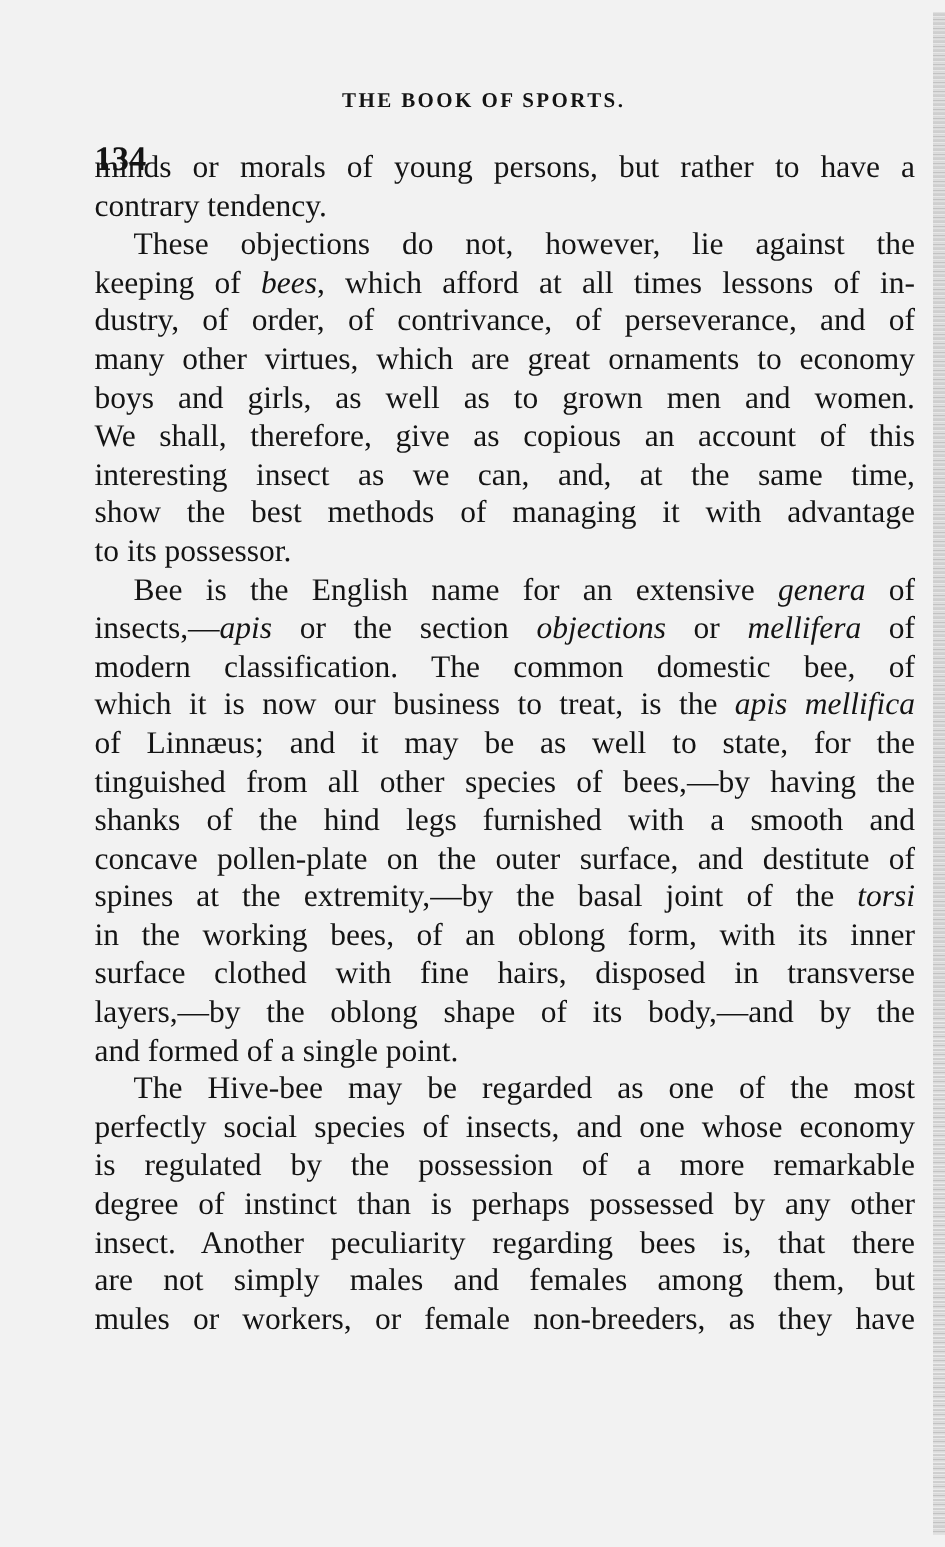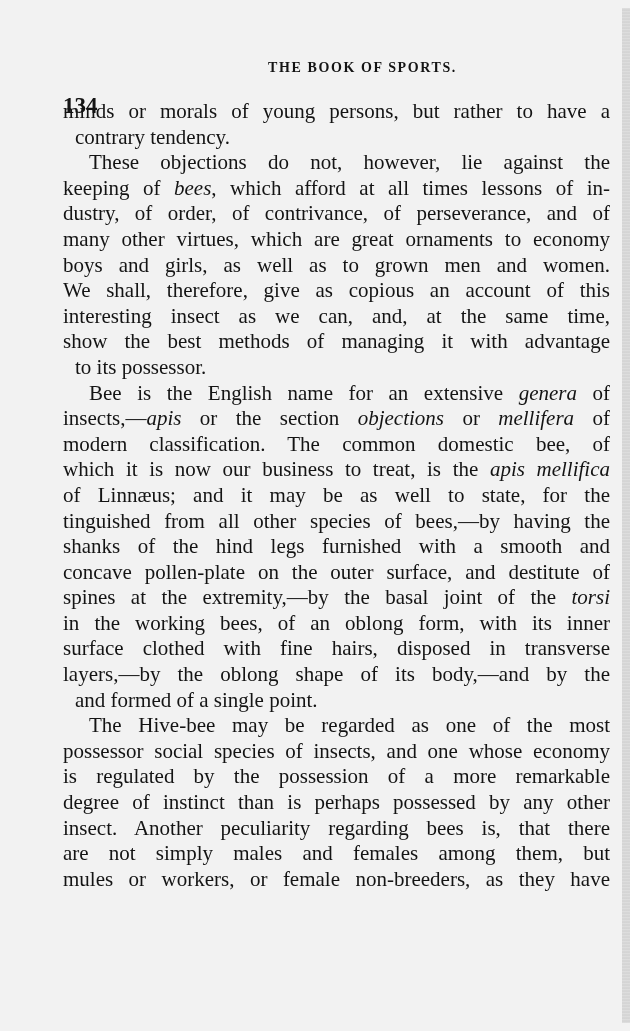--- a/index.html
+++ b/index.html
@@ -41,21 +41,20 @@
       margin-top: 40px;
     }
     .running-title {
       position: absolute;
       left: 165px;
       top: 2px;
       font-size: 14px;
       font-weight: bold;
       letter-spacing: 1.6px;
       line-height: 28px;
-      margin-left: 40px;
     }
     .text-block {
       position: absolute;
       top: 99px;
       left: 63px;
       width: 547px;
     }
     .line {
       display: block;
       height: 25.6px;
@@ -64,21 +63,20 @@
       white-space: nowrap;
       text-align: justify;
       text-align-last: justify;
       overflow: visible;
     }
     .line.indent {
       padding-left: 26px;
     }
     .line.last {
       text-align-last: left;
-      margin-left: 12px;
     }
     .line span.it {
       font-style: italic;
     }
   </style>
 </head>
 <body>
 
 <div class="page-edge"></div>
 
@@ -106,19 +104,19 @@
     <div class="line"><span>of Linnæus; and it may be as well to state, for the</span></div>
     <div class="line"><span>tinguished from all other species of bees,—by having the</span></div>
     <div class="line"><span>shanks of the hind legs furnished with a smooth and</span></div>
     <div class="line"><span>concave pollen-plate on the outer surface, and destitute of</span></div>
     <div class="line"><span>spines at the extremity,—by the basal joint of the </span><span class="it">torsi</span></div>
     <div class="line"><span>in the working bees, of an oblong form, with its inner</span></div>
     <div class="line"><span>surface clothed with fine hairs, disposed in transverse</span></div>
     <div class="line"><span>layers,—by the oblong shape of its body,—and by the</span></div>
     <div class="line last"><span>and formed of a single point.</span></div>
     <div class="line indent"><span>The Hive-bee may be regarded as one of the most</span></div>
-    <div class="line"><span>possessor social species of insects, and one whose economy</span></div>
+    <div class="line"><span>perfectly social species of insects, and one whose economy</span></div>
     <div class="line"><span>is regulated by the possession of a more remarkable</span></div>
     <div class="line"><span>degree of instinct than is perhaps possessed by any other</span></div>
     <div class="line"><span>insect.  Another peculiarity regarding bees is, that there</span></div>
     <div class="line"><span>are not simply males and females among them, but</span></div>
     <div class="line"><span>mules or workers, or female non-breeders, as they have</span></div>
   </div>
 
 </body></html>

